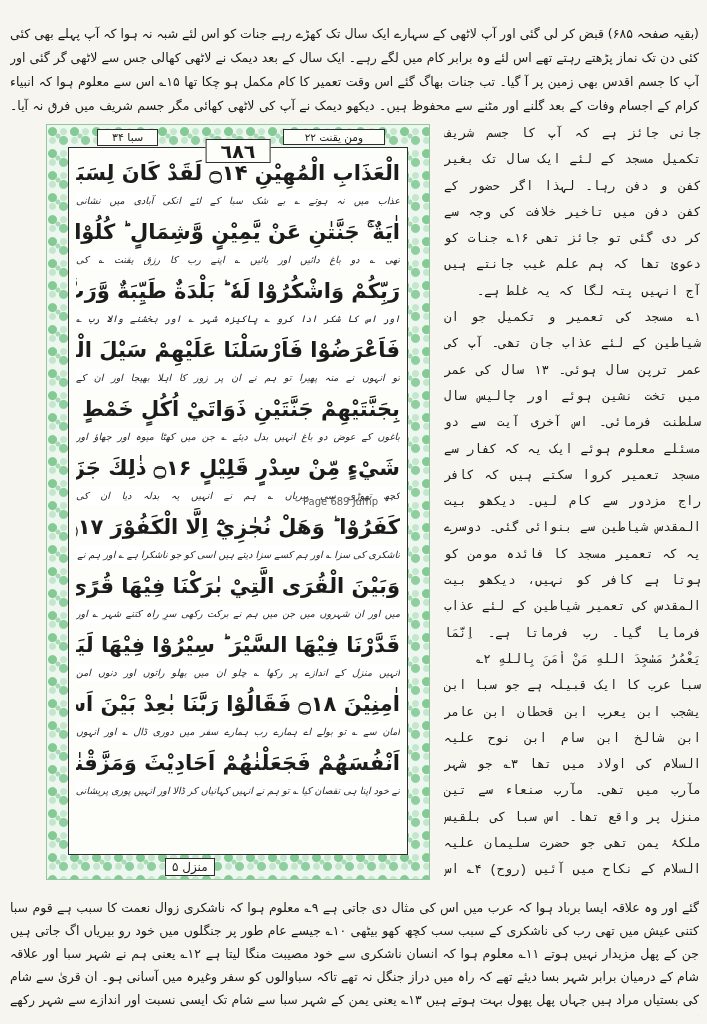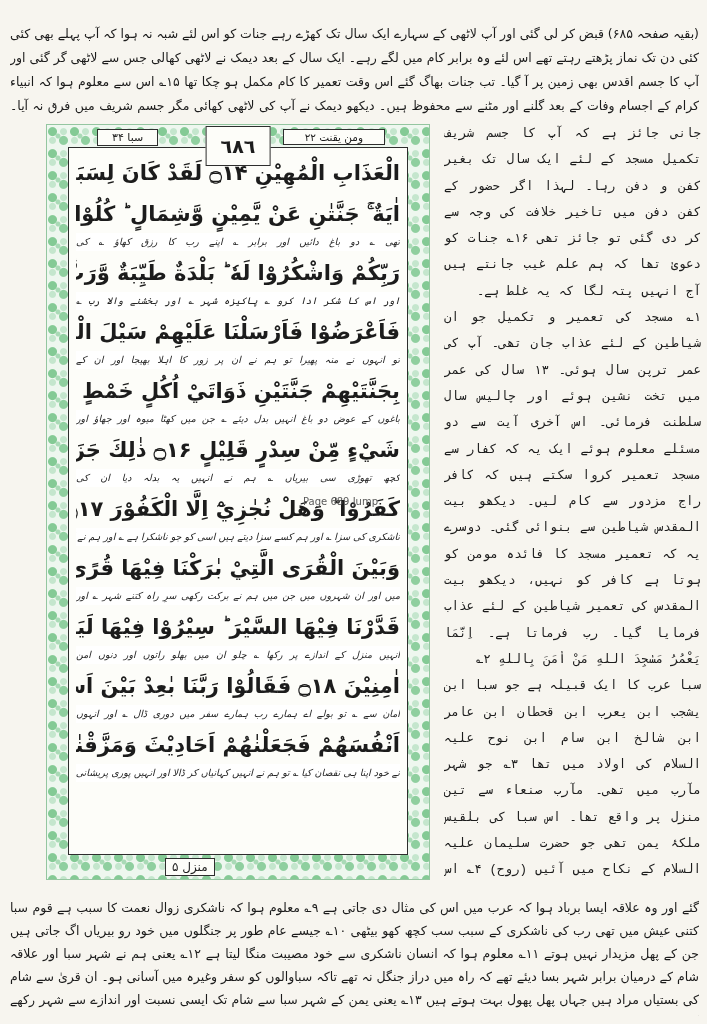--- a/index.html
+++ b/index.html
@@ -36,21 +36,21 @@
     background:#fdfdf9;
     border:1px solid #2e2e2e;
     padding:6px 7px 4px 7px;
     overflow:hidden;
   }
   .hdr-box {
     position:absolute; z-index:3; background:#fdfdf9; border:1px solid #2e2e2e;
     direction:rtl; text-align:center; white-space:nowrap;
   }
   .hdr-surah  { top:4px;  left:50px;  padding:1px 14px; font-size:11px; }
-  .hdr-pageno { top:1px;  left:50%; transform:translateX(-50%); padding:8px 14px; font-size:19px; font-weight:bold; letter-spacing:2px; }
+  .hdr-pageno { top:14px;  left:50%; transform:translateX(-50%); padding:0 14px; font-size:19px; font-weight:bold; letter-spacing:2px; }
   .hdr-juz    { top:4px;  right:44px; padding:1px 21px; font-size:10.5px; }
   .ftr-manzil { bottom:3px; left:118px; padding:1px 6px; font-size:12px; }
   
   .verse-unit { margin-bottom:3px; }
   .arabic-line {
     direction:rtl;
     font-size:21px; font-weight:bold;
     line-height:38px; height:38px;
     text-align:justify; text-align-last:justify;
     white-space:nowrap; overflow:hidden;
@@ -96,24 +96,25 @@
 
 <div class="quran-box">
   <div class="hdr-box hdr-surah">سبا ۳۴</div>
   <div class="hdr-box hdr-pageno">٦٨٦</div>
   <div class="hdr-box hdr-juz">ومن یقنت ۲۲</div>
   <div class="hdr-box ftr-manzil">منزل ۵</div>
 
   <div class="quran-inner">
     <div class="verse-unit">
       <div class="arabic-line">الْعَذَابِ الْمُهِيْنِ ۝۱۴ لَقَدْ كَانَ لِسَبَاٍ فِيْ مَسْكَنِهِمْ</div>
+      <div class="urdu-line">عذاب میں نہ ہوتے ؎ بے شک سبا کے لئے انکی آبادی میں نشانی</div>
     </div>
     <div class="verse-unit">
       <div class="arabic-line">اٰيَةٌ ۚ جَنَّتٰنِ عَنْ يَّمِيْنٍ وَّشِمَالٍ ؕ كُلُوْا مِنْ رِّزْقِ</div>
-      <div class="urdu-line">تھی ؎ دو باغ دائیں اور برابر ؎ اپنے رب کا رزق کھاؤ ؎ کی</div>
+      <div class="urdu-line">تھی ؎ دو باغ دائیں اور بائیں ؎ اپنے رب کا رزق یقنت ؎ کی</div>
     </div>
     <div class="verse-unit">
       <div class="arabic-line">رَبِّكُمْ وَاشْكُرُوْا لَهٗ ؕ بَلْدَةٌ طَيِّبَةٌ وَّرَبٌّ غَفُوْرٌ ۝۱۵</div>
       <div class="urdu-line">اور اس کا شکر ادا کرو ؎ پاکیزہ شہر ؎ اور بخشنے والا رب ؎</div>
     </div>
     <div class="verse-unit">
       <div class="arabic-line">فَاَعْرَضُوْا فَاَرْسَلْنَا عَلَيْهِمْ سَيْلَ الْعَرِمِ وَبَدَّلْنٰهُمْ</div>
       <div class="urdu-line">تو انہوں نے منہ پھیرا تو ہم نے ان پر زور کا اہلا بھیجا اور ان کے</div>
     </div>
     <div class="verse-unit">

